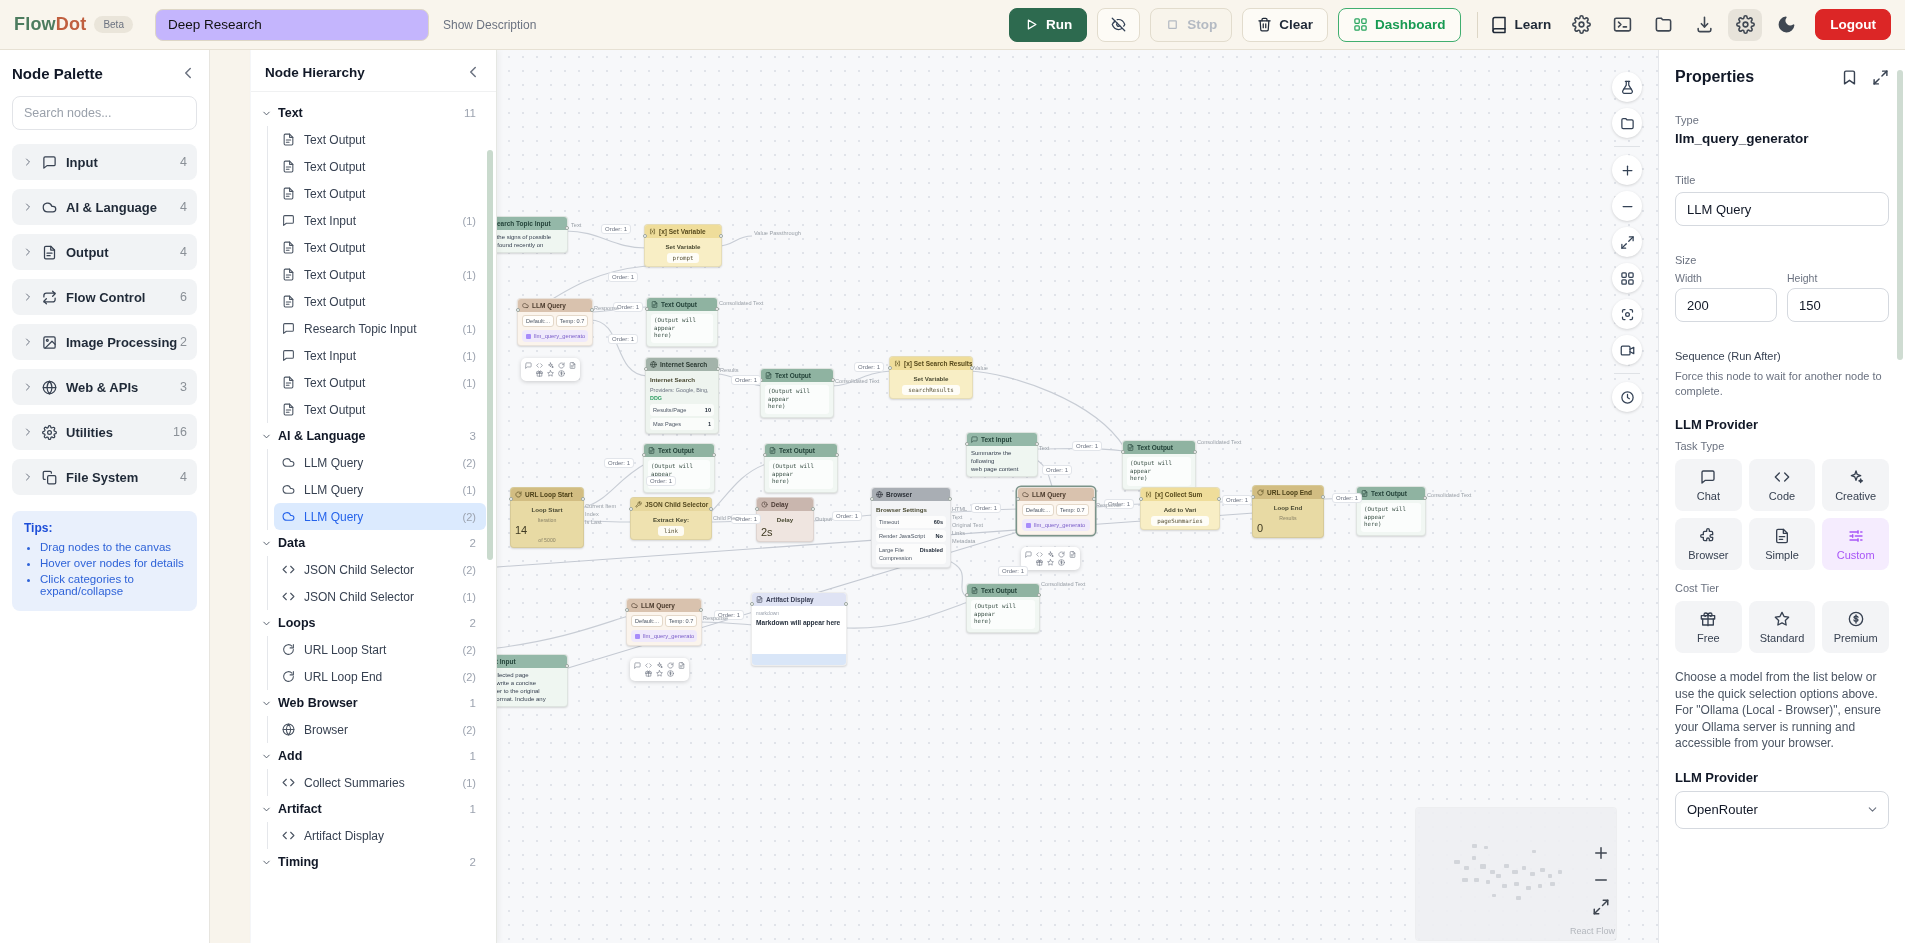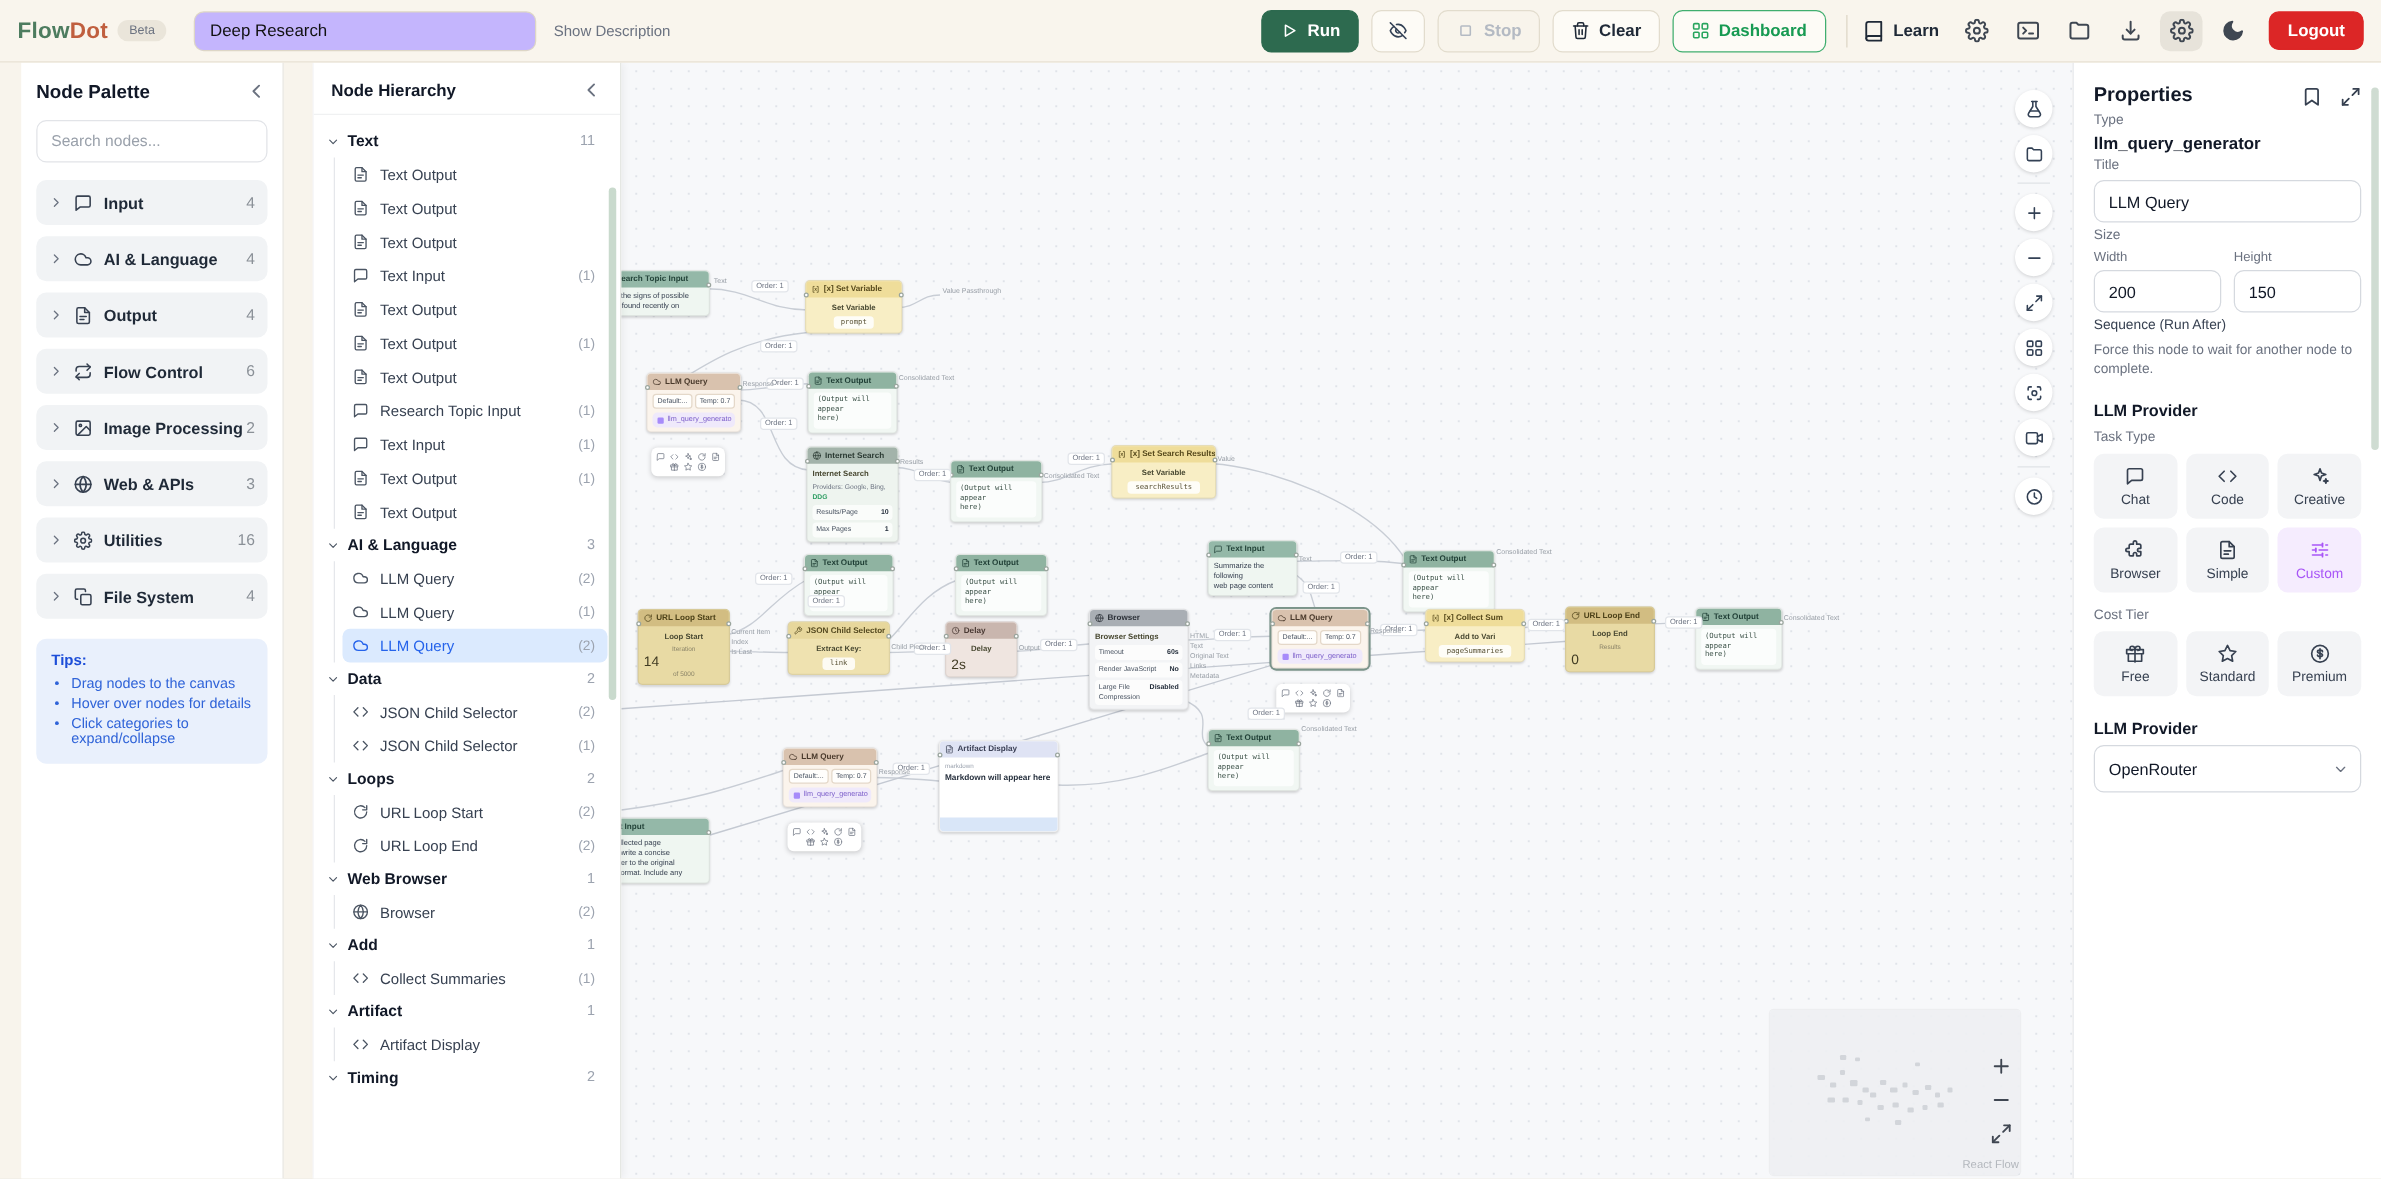--- a/index.html
+++ b/index.html
@@ -26,21 +26,21 @@
   .btn-dash .ic{color:#28a55e}
   .tb-div{width:1px;height:26px;background:#ddd6c6;margin:0 12px 0 16px}
   .tb-learn{display:flex;align-items:center;gap:7px;font-size:13.5px;font-weight:bold;color:#1f2937;margin-right:6px}
   .tb-learn .ic{width:18px;height:18px}
   .tb-icon{width:34px;height:32px;display:flex;align-items:center;justify-content:center;color:#3f4752;border-radius:8px;margin-left:7px;cursor:pointer}
   .tb-icon .ic{width:19px;height:19px}
   .tb-icon.active{background:#e7e3da}
   .btn-logout{background:#dc2626;border-color:#dc2626;color:#fff;font-weight:bold;height:31px;margin-left:12px}
 
   
-  .palette{position:absolute;left:0;top:50px;width:210px;bottom:0;background:#fff;border-right:1px solid #e7e5df;z-index:22;box-sizing:border-box;padding:14px 12px;margin-left:17px;}
+  .palette{position:absolute;left:0;top:50px;width:210px;bottom:0;background:#fff;border-right:1px solid #e7e5df;z-index:22;box-sizing:border-box;padding:14px 12px;}
   .pal-head{display:flex;align-items:center;justify-content:space-between}
   .pal-title{font-size:15px;font-weight:bold;color:#111827}
   .chev-btn{width:18px;height:18px;color:#6b7280;cursor:pointer}
   .search{margin-top:14px;width:100%;height:34px;border:1px solid #e2e4e8;border-radius:8px;font-size:12.5px;padding:0 11px;color:#374151;box-sizing:border-box;font-family:inherit;background:#fff}
   .search::placeholder{color:#9aa1ab}
   .cats{margin-top:14px;display:flex;flex-direction:column;gap:9px}
   .cat{display:flex;align-items:center;height:36px;background:#f1f3f5;border-radius:8px;padding:0 10px;cursor:pointer}
   .cat .chev{width:12px;height:12px;color:#6b7280;margin-right:8px}
   .cat .cic{width:15px;height:15px;color:#374151;margin-right:9px}
   .cat .lbl{font-size:13px;font-weight:bold;color:#1f2937;flex:1}
@@ -114,21 +114,21 @@
   .mini-dot{position:absolute;background:#d2d5da;border-radius:1px}
   .mini-controls{position:absolute;right:6px;top:36px;display:flex;flex-direction:column;gap:9px}
   .mbtn{width:18px;height:18px;color:#3f4651;cursor:pointer}
   .rf-attr{position:absolute;left:1320px;top:876px;font-size:9px;color:#b3b7bd;z-index:5}
 
   
   .props{position:absolute;right:0;top:50px;width:247px;bottom:0;background:#fff;border-left:1px solid #e5e7eb;z-index:22;box-sizing:border-box;padding:18px 16px;overflow:hidden}
   .pr-head{display:flex;align-items:center}
   .pr-title{font-size:16px;font-weight:bold;color:#111827;flex:1}
   .pr-hic{width:17px;height:17px;color:#374151;margin-left:14px;cursor:pointer}
-  .plabel{font-size:11px;color:#6b7280;margin-top:4px}
+  .plabel{font-size:11px;color:#6b7280;margin-top:28px}
   .pvalue{font-size:13.5px;font-weight:bold;color:#111827;margin-top:5px}
   .pinput{width:100%;height:34px;border:1px solid #d5d9df;border-radius:8px;font-size:13px;color:#111827;padding:0 11px;box-sizing:border-box;font-family:inherit;margin-top:6px;background:#fff}
   .size-grid{display:flex;gap:10px;margin-top:6px}
   .size-col{flex:1}
   .size-col .sl{font-size:10.5px;color:#6b7280;margin-bottom:4px}
   .size-col input{margin-top:0}
   .pselect{position:relative;margin-top:6px;height:36px;border:1px solid #d5d9df;border-radius:8px;display:flex;align-items:center;padding:0 11px;font-size:13px;color:#111827;cursor:pointer;background:#fff}
   .pselect .ic{position:absolute;right:9px;width:13px;height:13px;color:#6b7280}
   .phelp{font-size:11px;color:#6b7280;line-height:15px;margin-top:7px}
   .psec{font-size:13px;font-weight:bold;color:#111827;margin-top:18px}
@@ -1661,20 +1661,21 @@
           <span class=" ic">
             <svg viewBox="0 0 24 24" fill="none" stroke="currentColor" stroke-width="2" stroke-linecap="round" stroke-linejoin="round">
               <circle cx="12" cy="12" r="10"></circle>
               <path d="M12 6v12"></path>
               <path d="M15 9.5c0-1-1.3-1.8-3-1.8s-3 .8-3 1.8 1 1.6 3 2 3 1 3 2-1.3 1.8-3 1.8-3-.8-3-1.8"></path>
             </svg>
           </span>
           <span class="tl">Premium</span>
         </div>
       </div>
+    <div class="pdesc">Choose a model from the list below or use the quick selection options above. For "Ollama (Local - Browser)", ensure your Ollama server is running and accessible from your browser.</div>
     <div class="psec">LLM Provider</div>
     <div class="pselect">
       <span>OpenRouter</span>
       <span class="ic">
           <svg viewBox="0 0 24 24" fill="none" stroke="currentColor" stroke-width="2" stroke-linecap="round" stroke-linejoin="round">
             <path d="M6 9l6 6 6-6"></path>
           </svg>
         </span>
     </div>
     <div class="props-sb"></div>

